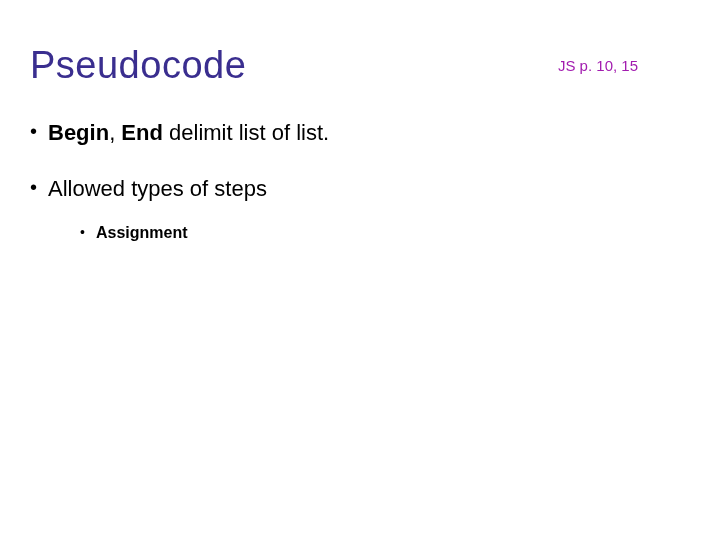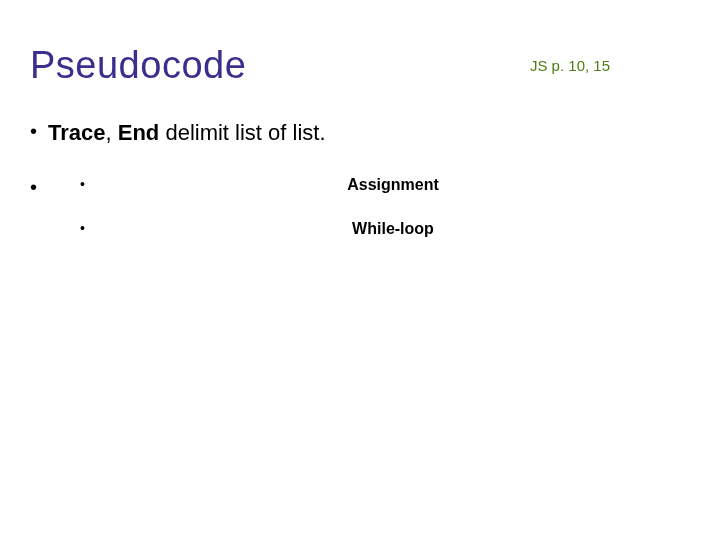--- a/index.html
+++ b/index.html
@@ -28,22 +28,22 @@
     align-items: center;
   }
   .title {
     font-size: 38px;
     font-weight: 400;
     color: #3a2e8f; 
     letter-spacing: 0.5px;
   }
   .ref {
     font-size: 15px;
-    color: #4d7c0f;
-    margin-right: 80px;
+    color: #a21caf;
+    margin-right: 52px;
   }
   .body {
     position: absolute;
     top: 120px;
     left: 30px;
     right: 30px;
   }
   ul.level1 {
     list-style: none;
     padding: 0;
@@ -61,21 +61,20 @@
     position: absolute;
     left: 0;
     top: 0;
     color: #000;
     font-size: 20px;
   }
   ul.level2 {
     list-style: none;
     padding: 0;
     margin: 22px 0 0 32px;
-    text-align: center;
   }
   ul.level2 > li {
     font-size: 16px;
     font-weight: bold;
     color: #000;
     margin-bottom: 26px;
     padding-left: 16px;
     position: relative;
   }
   ul.level2 > li::before {
@@ -96,27 +95,27 @@
 
   <div class="header-row">
     <div class="title">Pseudocode</div>
     <div class="ref">JS p. 10, 15</div>
   </div>
 
   <div class="body">
     <ul class="level1">
 
       <li>
-        <span class="bold">Trace</span><span>, </span><span class="bold">End</span><span> delimit list of list.</span>
+        <span class="bold">Begin</span><span>, </span><span class="bold">End</span><span> delimit list of list.</span>
       </li>
 
       <li>
+        <span>Allowed types of steps</span>
         <ul class="level2">
           <li>Assignment</li>
-          <li>While-loop</li>
         </ul>
       </li>
 
 
     </ul>
   </div>
 
 </div>
 
 </body></html>

